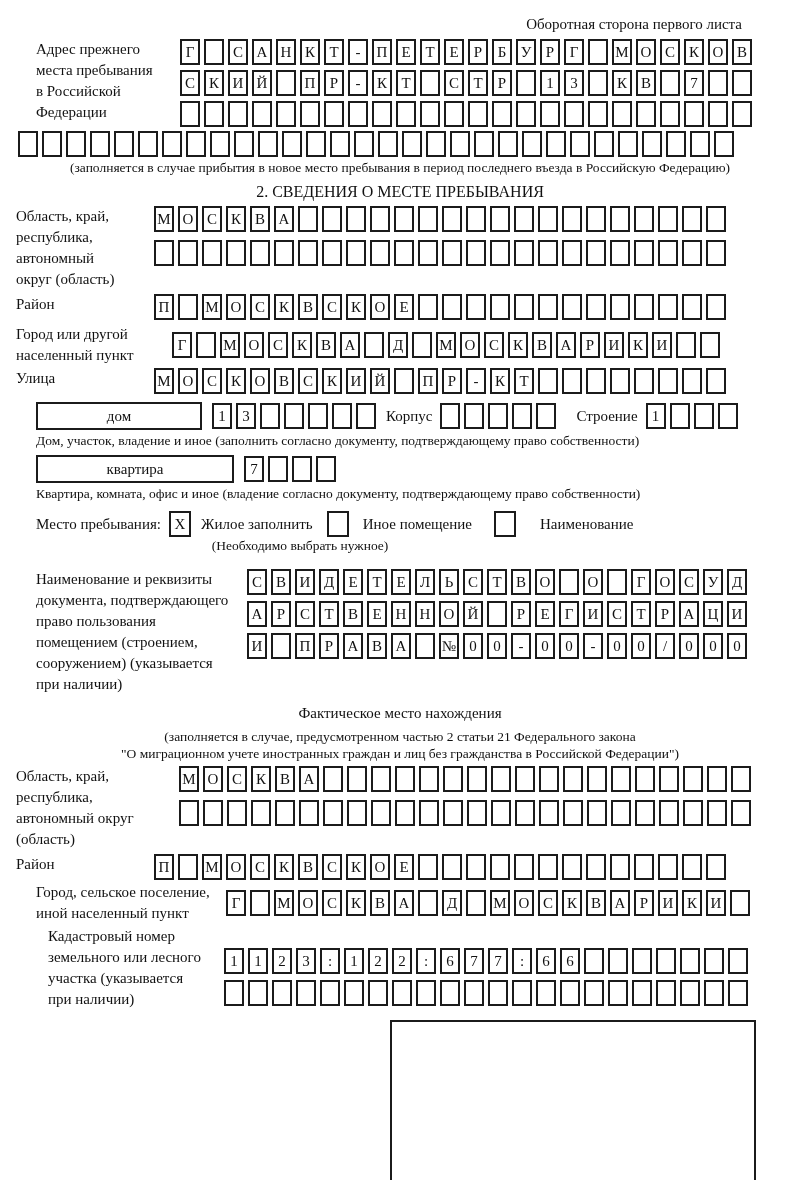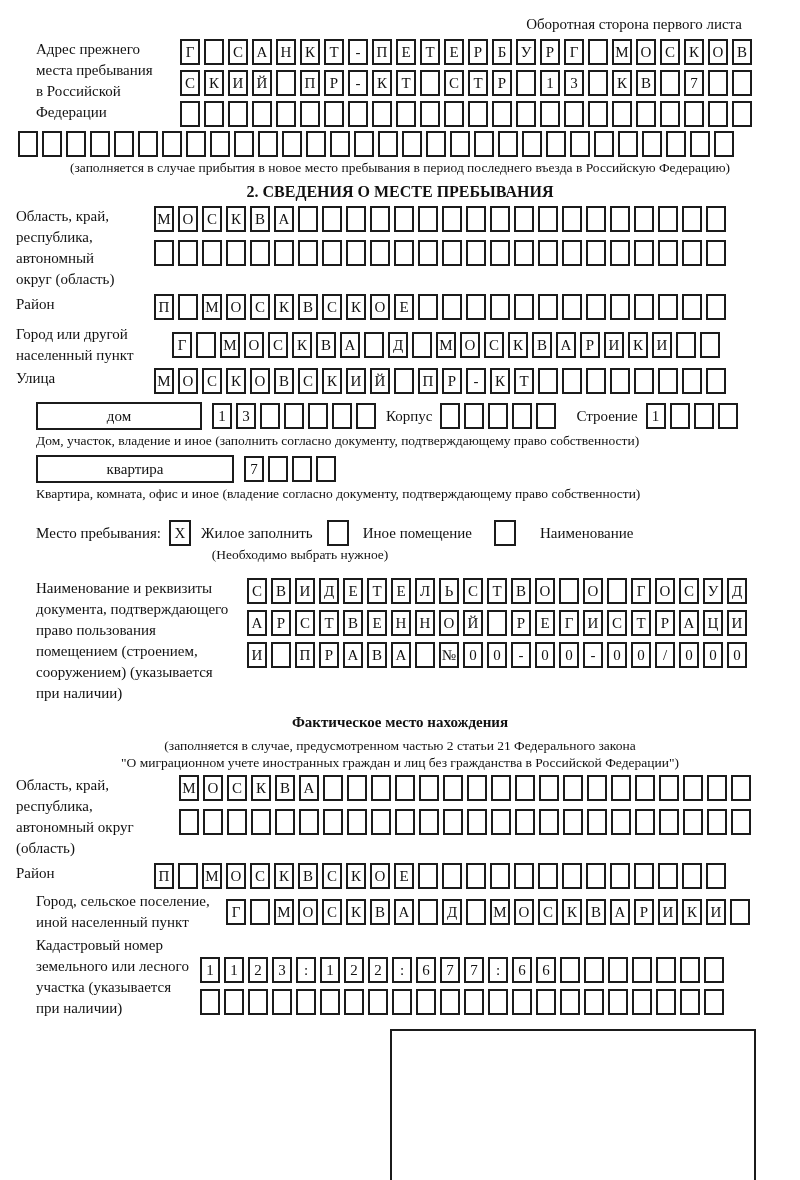--- a/index.html
+++ b/index.html
@@ -15,44 +15,44 @@
   .frow{display:flex;align-items:flex-start}
   .lbl{white-space:pre-line;line-height:21px;font-size:15px;flex:none}
   .gcol{display:flex;flex-direction:column;gap:5px}
   .grid{display:flex;gap:4px;flex:none}
   .cell{
     flex:none;width:20px;height:26px;border:2px solid #1b1b1b;
     font-size:15px;line-height:22px;text-align:center;background:#fff;
   }
   .note{font-size:13.5px;text-align:center;line-height:17px}
   .note-left{font-size:13.5px;text-align:left;padding-left:36px;line-height:17px}
-  .h-center{font-weight:bold;text-align:center}
+  .h-center{font-weight:normal;text-align:center}
 
   
   .w180{width:180px;padding-left:36px}
   .w154{width:154px;padding-left:16px}
   .w226{width:226px;padding-left:36px}
-  .w224{width:200px;padding-left:36px}
+  .w224{width:224px;padding-left:48px}
   .w247{width:247px;padding-left:36px}
   .ind18{margin-left:18px}
   .full-grid{padding-left:18px;margin-top:4px}
 
   
   .house-row{display:flex;align-items:center;margin-top:8px;padding-left:36px}
   .wide-box{
     border:2px solid #1b1b1b;height:28px;line-height:24px;
     text-align:center;flex:none;background:#fff;
   }
   .dom-box{width:166px}
   .kv-box{width:198px}
   .inline-lbl{flex:none;line-height:28px;padding:0 8px 0 10px}
   .house-row .grid{margin-left:10px}
 
   
-  .stay-row{display:flex;align-items:center;margin-top:18px;padding-left:36px}
+  .stay-row{display:flex;align-items:center;margin-top:9px;padding-left:36px}
   .chk{
     flex:none;width:22px;height:26px;border:2px solid #1b1b1b;
     text-align:center;line-height:23px;font-size:15px;background:#fff;
   }
   .stay-row .opt-lbl{flex:none}
 
   
   .stamp-wrap{margin-left:390px;margin-top:10px;width:366px}
   .stamp-box{width:366px;height:178px;border:2px solid #1b1b1b;background:#fff}
 

